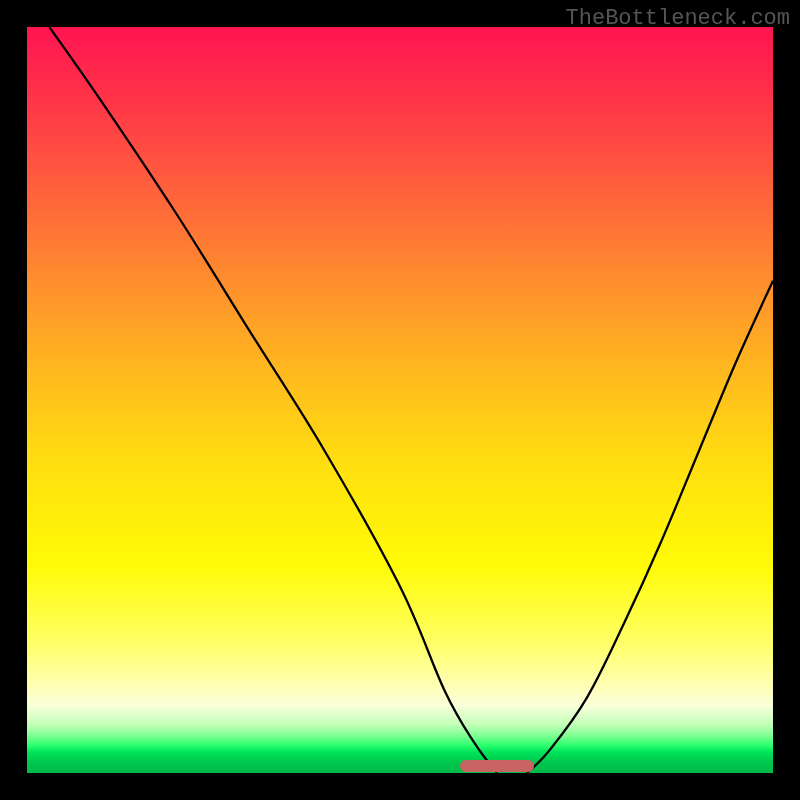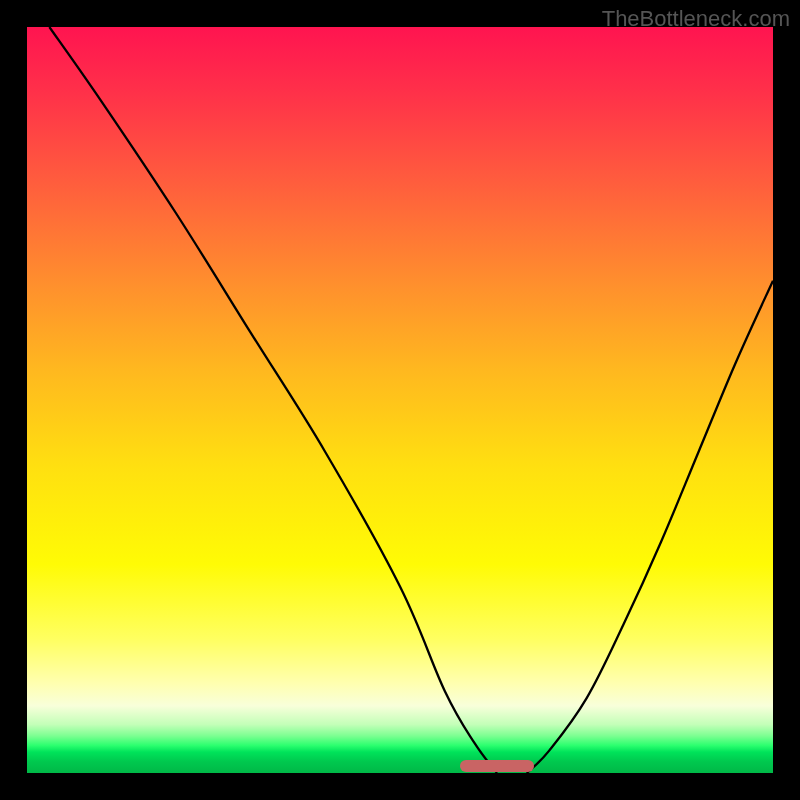--- a/index.html
+++ b/index.html
@@ -12,20 +12,21 @@
     font-family: Arial, sans-serif;
   }
   .watermark {
     position: absolute;
     top: 6px;
     right: 10px;
     color: #555;
     font-size: 22px;
     font-weight: 500;
     z-index: 10;
+    font-family: Liberation Mono, monospace;
   }
   .plot-area {
     position: absolute;
     left: 27px;
     top: 27px;
     width: 746px;
     height: 746px;
     overflow: hidden;
   }
   .gradient-bg {

